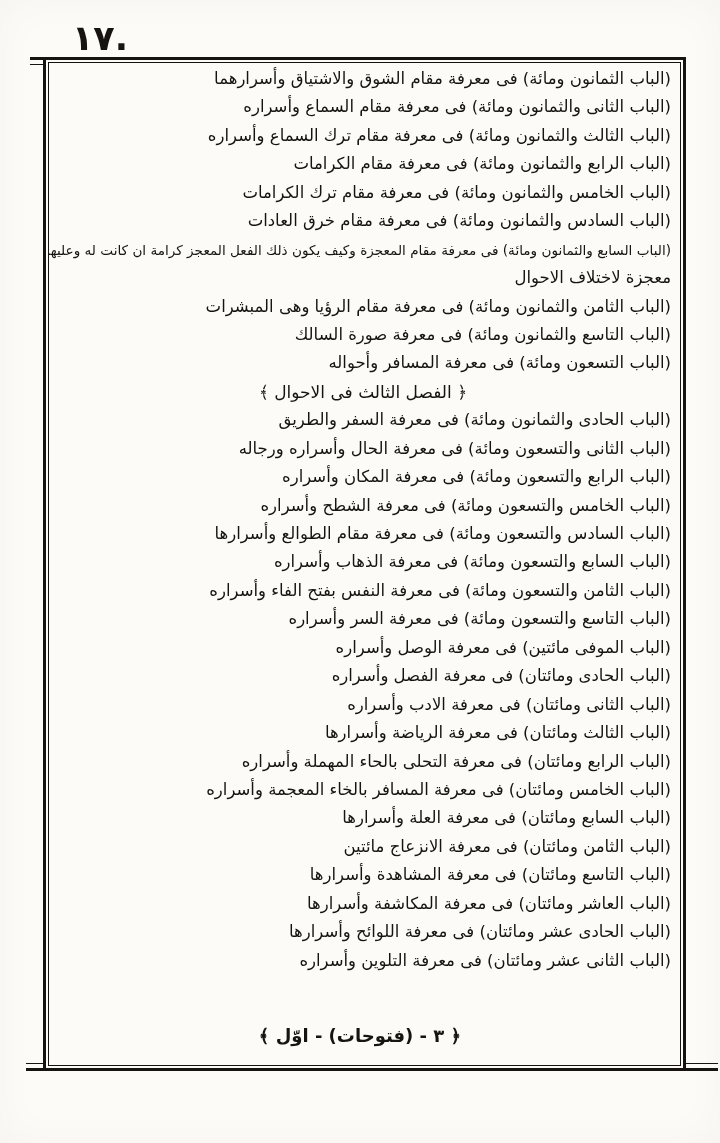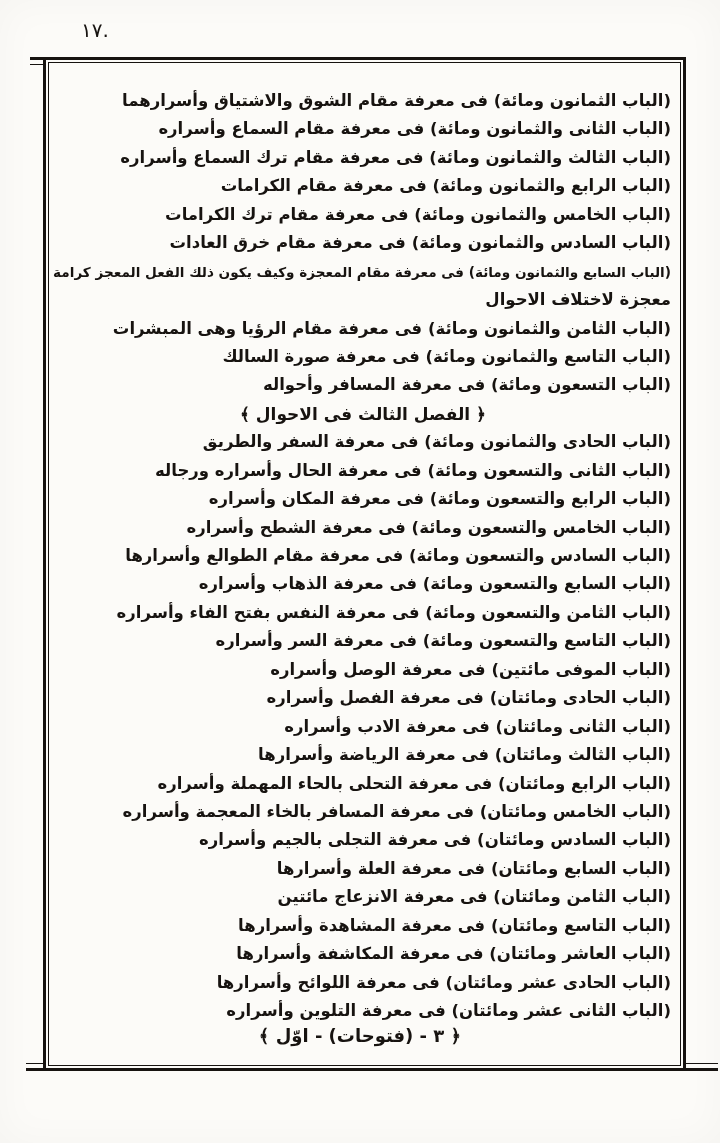--- a/index.html
+++ b/index.html
@@ -14,25 +14,24 @@
     background: #fcfbf8;
     color: #171310;
     overflow: hidden;
     margin: 0 auto;
     box-shadow: inset 0 0 40px rgba(0,0,0,0.03);
   }
   .page-number {
     position: absolute;
     top: 18px;
     left: 72px;
-    font-size: 20px;
-    font-weight: normal;
+    font-size: 35px;
+    font-weight: bold;
     letter-spacing: 1px;
     direction: ltr;
-    margin-left: 9px;
   }
   
   .rule-ext {
     position: absolute;
     box-sizing: border-box;
     background: transparent;
   }
   .rule-ext.top {
     top: 57px; left: 30px; width: 26px; height: 8px;
     border-top: 3px solid #171310;
@@ -54,22 +53,21 @@
   .frame-inner {
     position: absolute;
     top: 2px; left: 2px; right: 2px; bottom: 2px;
     border: 1.5px solid #171310;
     box-sizing: border-box;
     overflow: hidden;
   }
   .toc {
     direction: rtl;
     padding: 2px 9px 0 6px;
-    font-weight: 700;
-    margin-top: 22px;
+    font-weight: 400;
   }
   .line {
     height: 28.45px;
     line-height: 28.45px;
     font-size: 16.5px;
     white-space: nowrap;
     overflow: visible;
   }
   .line.align-right  { text-align: right; }
   .line.align-left   { text-align: right; padding-left: 2px; }
@@ -118,21 +116,20 @@
           <div class="line entry align-right">(الباب السادس والتسعون ومائة) فى معرفة مقام الطوالع وأسرارها</div>
           <div class="line entry align-right">(الباب السابع والتسعون ومائة) فى معرفة الذهاب وأسراره</div>
           <div class="line entry align-right">(الباب الثامن والتسعون ومائة) فى معرفة النفس بفتح الفاء وأسراره</div>
           <div class="line entry align-right">(الباب التاسع والتسعون ومائة) فى معرفة السر وأسراره</div>
           <div class="line entry align-right">(الباب الموفى مائتين) فى معرفة الوصل وأسراره</div>
           <div class="line entry align-right">(الباب الحادى ومائتان) فى معرفة الفصل وأسراره</div>
           <div class="line entry align-right">(الباب الثانى ومائتان) فى معرفة الادب وأسراره</div>
           <div class="line entry align-right">(الباب الثالث ومائتان) فى معرفة الرياضة وأسرارها</div>
           <div class="line entry align-right">(الباب الرابع ومائتان) فى معرفة التحلى بالحاء المهملة وأسراره</div>
           <div class="line entry align-right">(الباب الخامس ومائتان) فى معرفة المسافر بالخاء المعجمة وأسراره</div>
-          <div class="line entry align-right">(الباب السادس ومائتان) فى معرفة التجلى بالجيم وأسراره</div>
           <div class="line entry align-right">(الباب السابع ومائتان) فى معرفة العلة وأسرارها</div>
           <div class="line entry align-right">(الباب الثامن ومائتان) فى معرفة الانزعاج مائتين</div>
           <div class="line entry align-right">(الباب التاسع ومائتان) فى معرفة المشاهدة وأسرارها</div>
           <div class="line entry align-right">(الباب العاشر ومائتان) فى معرفة المكاشفة وأسرارها</div>
           <div class="line entry align-right">(الباب الحادى عشر ومائتان) فى معرفة اللوائح وأسرارها</div>
           <div class="line entry align-right">(الباب الثانى عشر ومائتان) فى معرفة التلوين وأسراره</div>
         </div>
     </div>
   </div>
 

